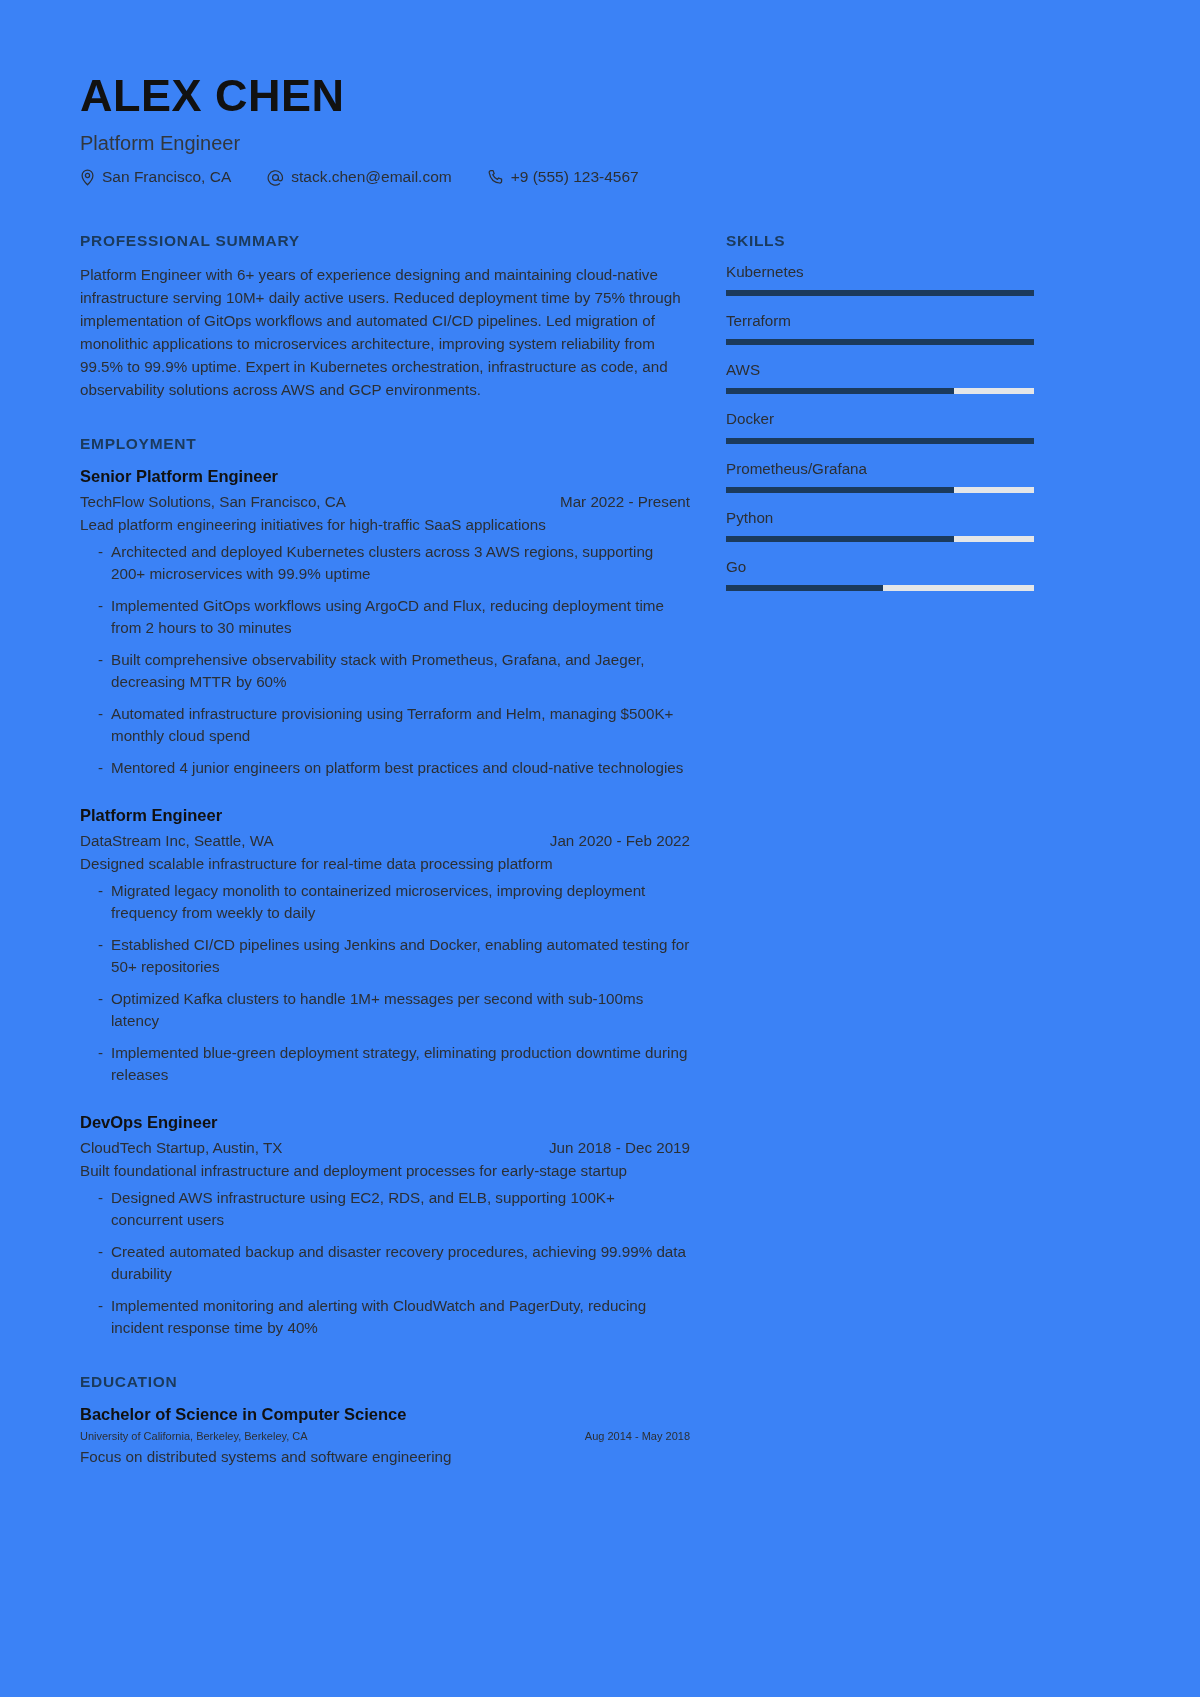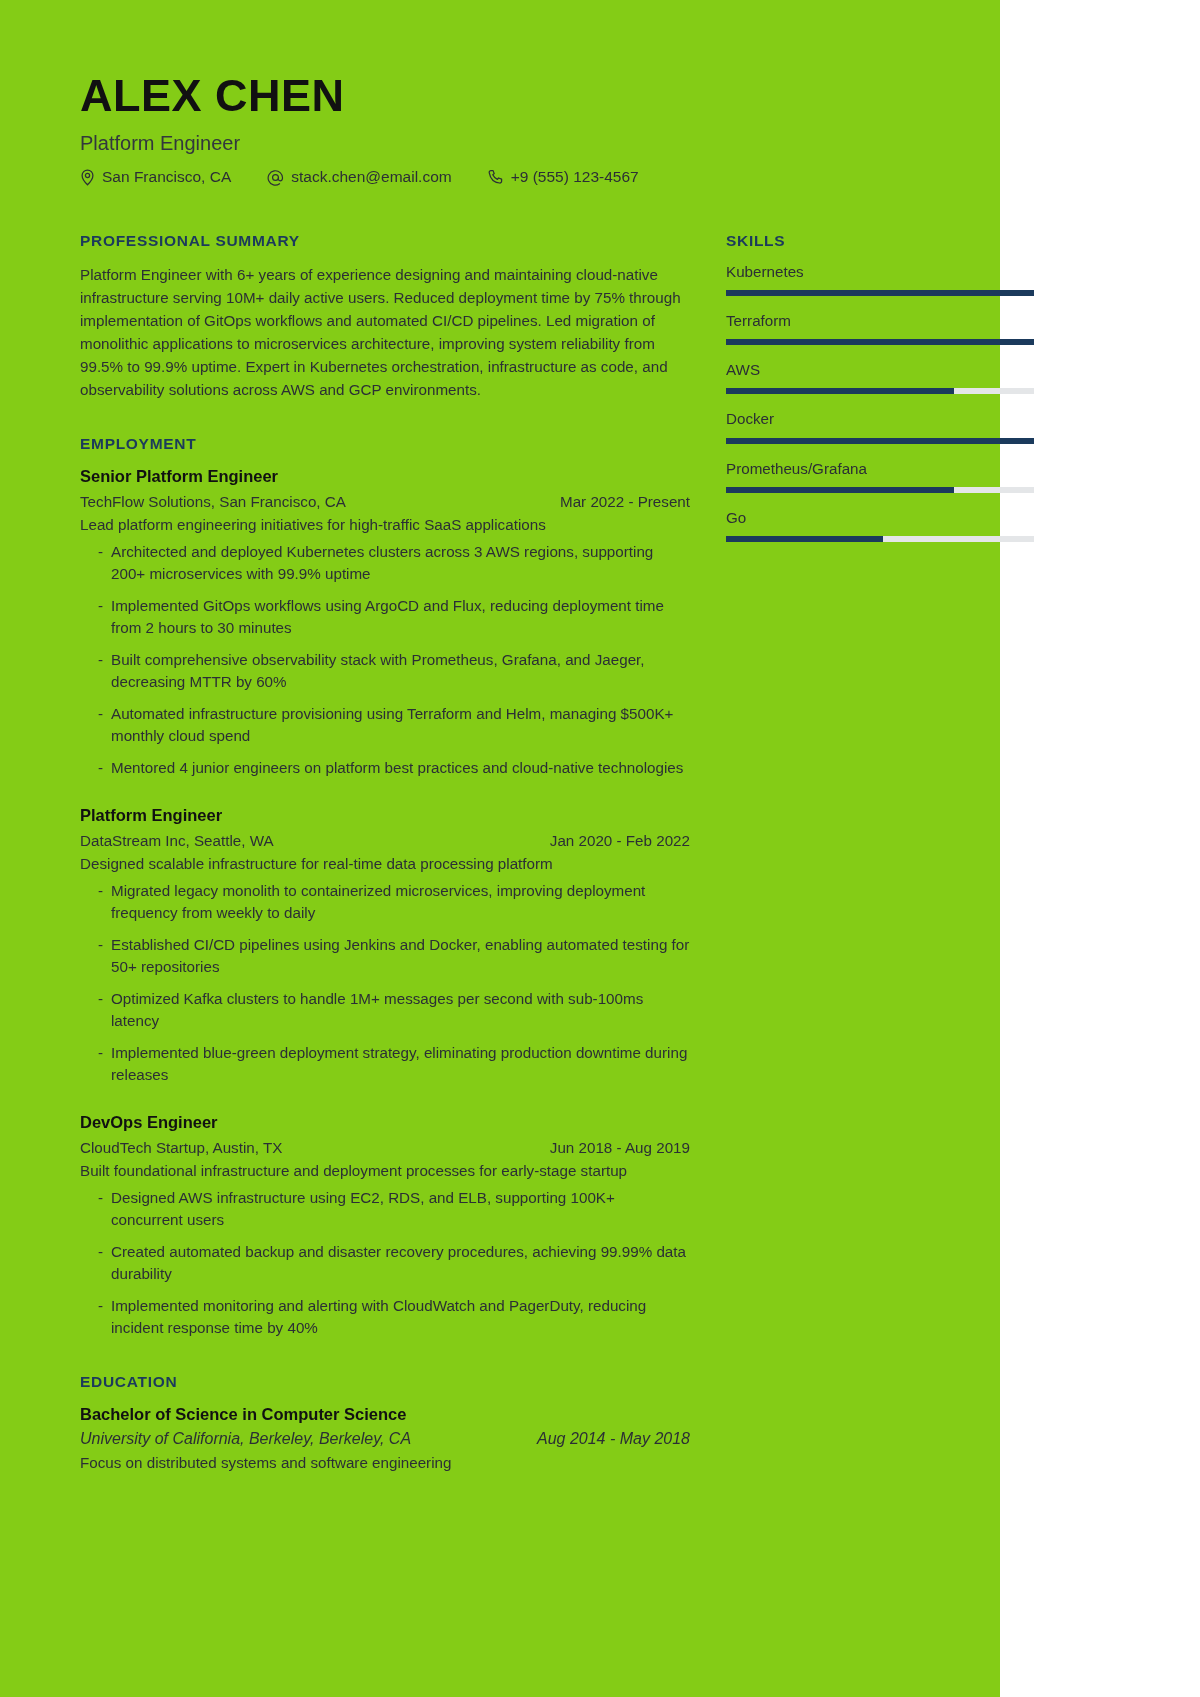--- a/index.html
+++ b/index.html
@@ -11,23 +11,23 @@
   }
   body {
     width: 1200px;
     height: 1697px;
     font-family: "Liberation Sans", sans-serif;
     color: #1a1a1a;
     -webkit-font-smoothing: antialiased;
   }
   .page {
     position: relative;
-    width: 1000px;
+    width: 1200px;
     height: 1697px;
-    background: #84cc16;
+    background: #3b82f6;
     padding: 72px 170px 0 80px;
   }
 
   
   .header { margin-bottom: 14px; }
   .name {
     font-size: 45px;
     font-weight: 700;
     letter-spacing: 0.5px;
     line-height: 1.08;
@@ -141,25 +141,24 @@
   .edu-degree {
     font-size: 16.5px;
     font-weight: 700;
     color: #111111;
     margin: 0 0 6px 0;
     line-height: 1.25;
   }
   .edu-meta {
     display: flex;
     align-items: baseline;
-    font-size: 16px;
+    font-size: 11px;
     color: #2b2f35;
     margin-bottom: 4px;
     gap: 16px;
-    font-style: italic;
   }
   .edu-school { flex: 1 1 auto; }
   .edu-dates { flex: 0 0 auto; white-space: nowrap; }
   .edu-note {
     font-size: 15.2px;
     color: #2b2f35;
     margin: 0;
     line-height: 1.45;
   }
 
@@ -268,21 +267,21 @@
             <li>Established CI/CD pipelines using Jenkins and Docker, enabling automated testing for 50+ repositories</li>
             <li>Optimized Kafka clusters to handle 1M+ messages per second with sub-100ms latency</li>
             <li>Implemented blue-green deployment strategy, eliminating production downtime during releases</li>
           </ul>
         </div>
 
         <div class="job">
           <div class="job-title">DevOps Engineer</div>
           <div class="job-meta">
             <span class="job-company">CloudTech Startup, Austin, TX</span>
-            <span class="job-dates">Jun 2018 - Aug 2019</span>
+            <span class="job-dates">Jun 2018 - Dec 2019</span>
           </div>
           <p class="job-desc">Built foundational infrastructure and deployment processes for early-stage startup</p>
           <ul class="bullets">
             <li>Designed AWS infrastructure using EC2, RDS, and ELB, supporting 100K+ concurrent users</li>
             <li>Created automated backup and disaster recovery procedures, achieving 99.99% data durability</li>
             <li>Implemented monitoring and alerting with CloudWatch and PagerDuty, reducing incident response time by 40%</li>
           </ul>
         </div>
 
       </div>
@@ -334,20 +333,26 @@
         </div>
 
 
         <div class="skill-row">
           <div class="skill-name">Prometheus/Grafana</div>
           <div class="skill-track">
             <div class="skill-fill" style="width: 74%;"></div>
           </div>
         </div>
 
+        <div class="skill-row">
+          <div class="skill-name">Python</div>
+          <div class="skill-track">
+            <div class="skill-fill" style="width: 74%;"></div>
+          </div>
+        </div>
 
         <div class="skill-row">
           <div class="skill-name">Go</div>
           <div class="skill-track">
             <div class="skill-fill" style="width: 51%;"></div>
           </div>
         </div>
 
       </div>
     </div>

